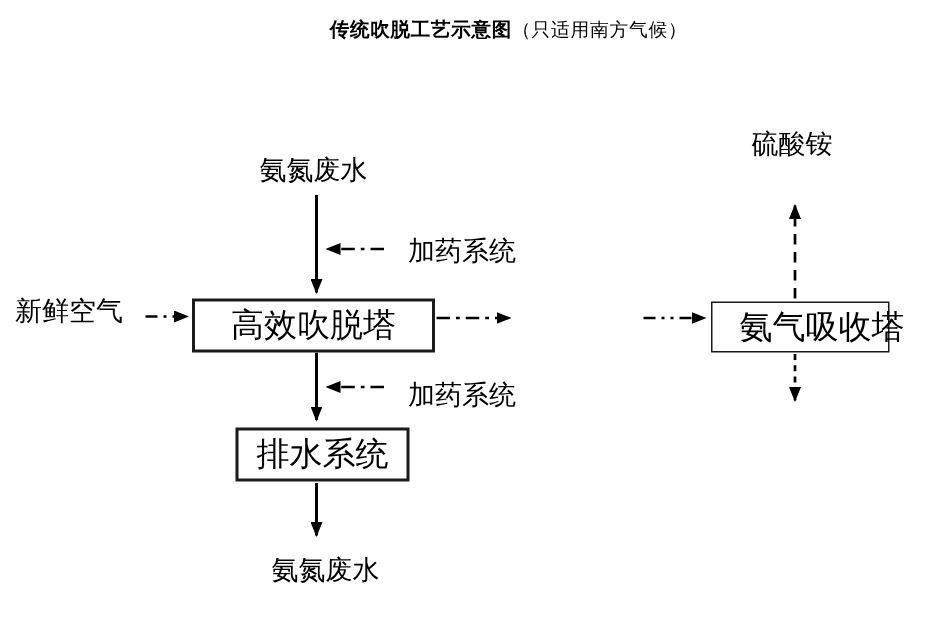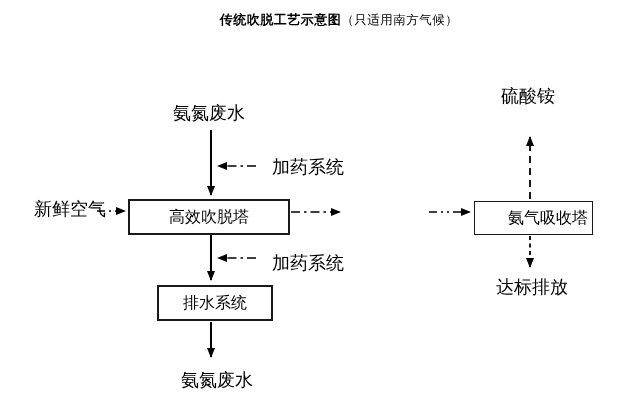--- a/index.html
+++ b/index.html
@@ -39,21 +39,21 @@
   .center-x { transform: translateX(-50%); }
 
   .node-box {
     position: absolute;
     background: #ffffff;
     border: 2px solid #1a1a1a;
     box-sizing: border-box;
     display: flex;
     align-items: center;
     justify-content: center;
-    font-size: 16px;
+    font-size: 22px;
     white-space: nowrap;
     color: #000000;
   }
   .thin { border-width: 1.5px; }
 
   .wires {
     position: absolute;
     left: 0;
     top: 0;
     width: 629px;
@@ -93,23 +93,22 @@
 
     <line x1="211" y1="235" x2="211" y2="280" stroke="#000" stroke-width="2" marker-end="url(#ah)"></line>
 
     <line x1="256" y1="258" x2="218" y2="258" stroke="#000" stroke-width="1.6" stroke-dasharray="9 4 2.5 4" marker-end="url(#ah)"></line>
 
     <line x1="211" y1="322" x2="211" y2="357" stroke="#000" stroke-width="2" marker-end="url(#ah)"></line>
   </svg>
 
   <div class="flow-label center-x" style="left:209px; top:103px;">氨氮废水</div>
   <div class="flow-label" style="left:272px; top:157px;">加药系统</div>
-  <div class="flow-label" style="left:34px; top:199px;">新鲜空气</div>
+  <div class="flow-label" style="left:10px; top:199px;font-family:Liberation Mono, monospace;">新鲜空气</div>
   <div class="flow-label" style="left:272px; top:253px;">加药系统</div>
   <div class="flow-label center-x" style="left:528px; top:86px;">硫酸铵</div>
-  <div class="flow-label center-x" style="left:532px; top:277px;">达标排放</div>
   <div class="flow-label center-x" style="left:217px; top:370px;">氨氮废水</div>
 
   <div class="node-box" style="left:128px; top:199px; width:162px; height:36px;">高效吹脱塔</div>
   <div class="node-box thin" style="left:474px; top:201px; width:119px; height:34px;padding-left:29px;">氨气吸收塔</div>
   <div class="node-box" style="left:157px; top:285px; width:116px; height:36px;">排水系统</div>
 
 </div>
 
 </body></html>

